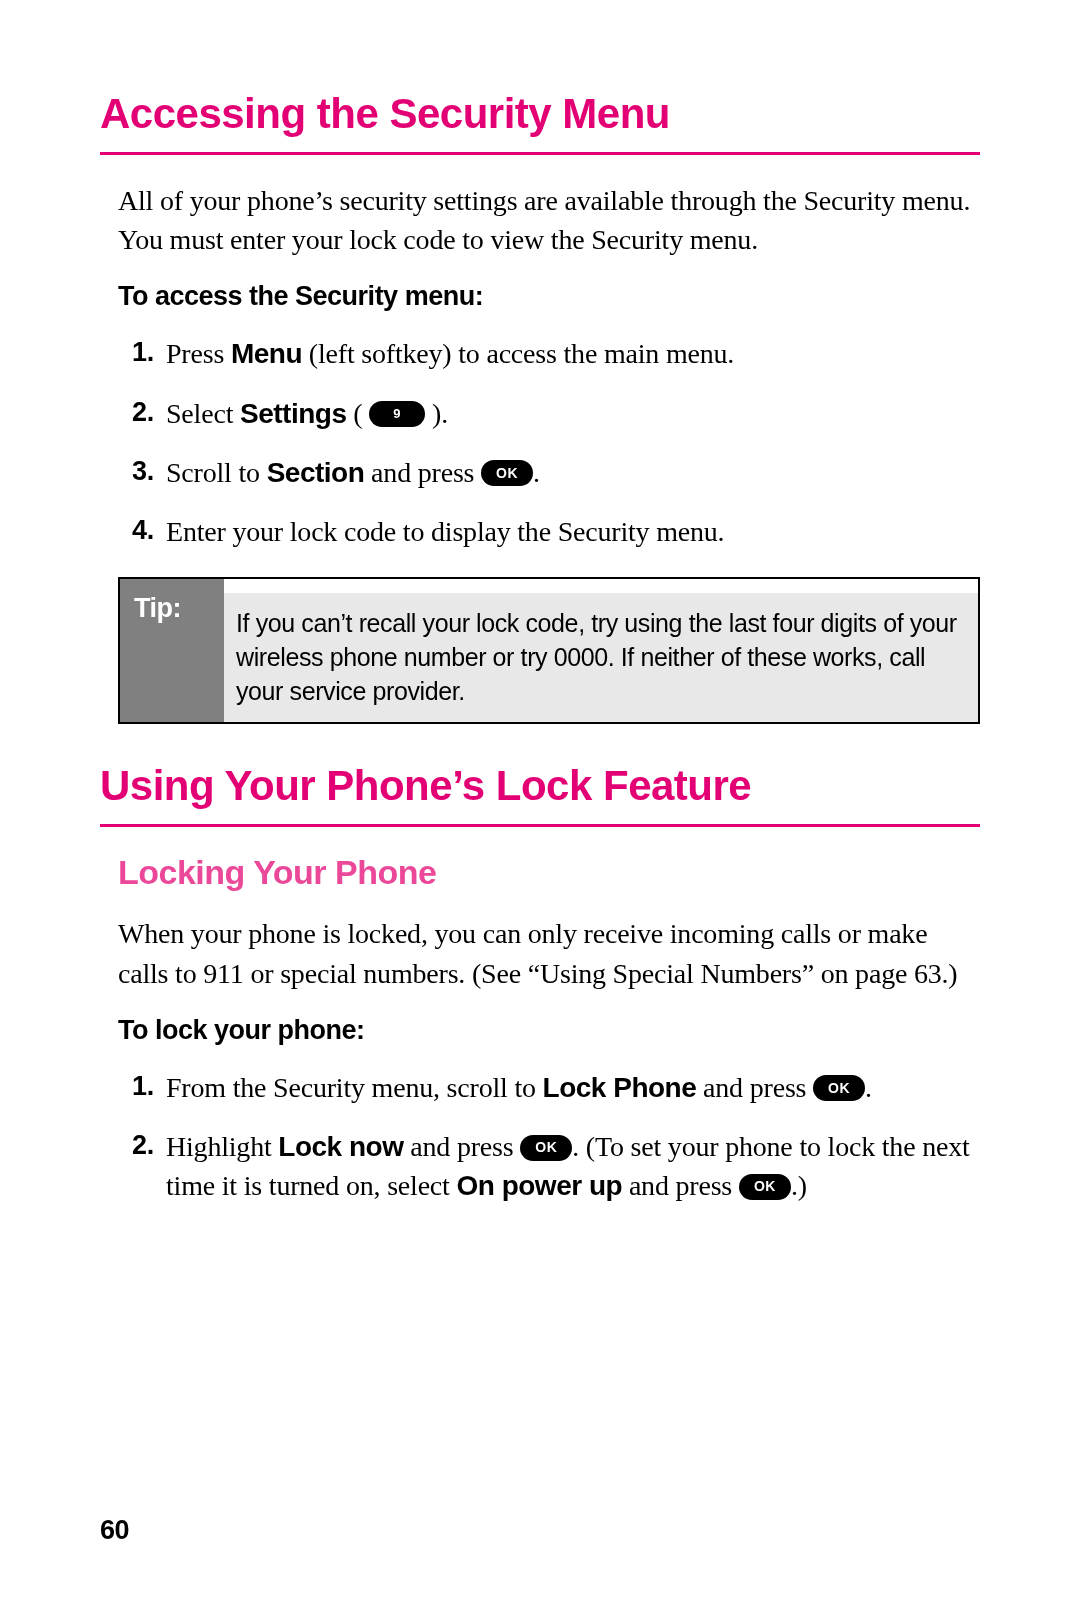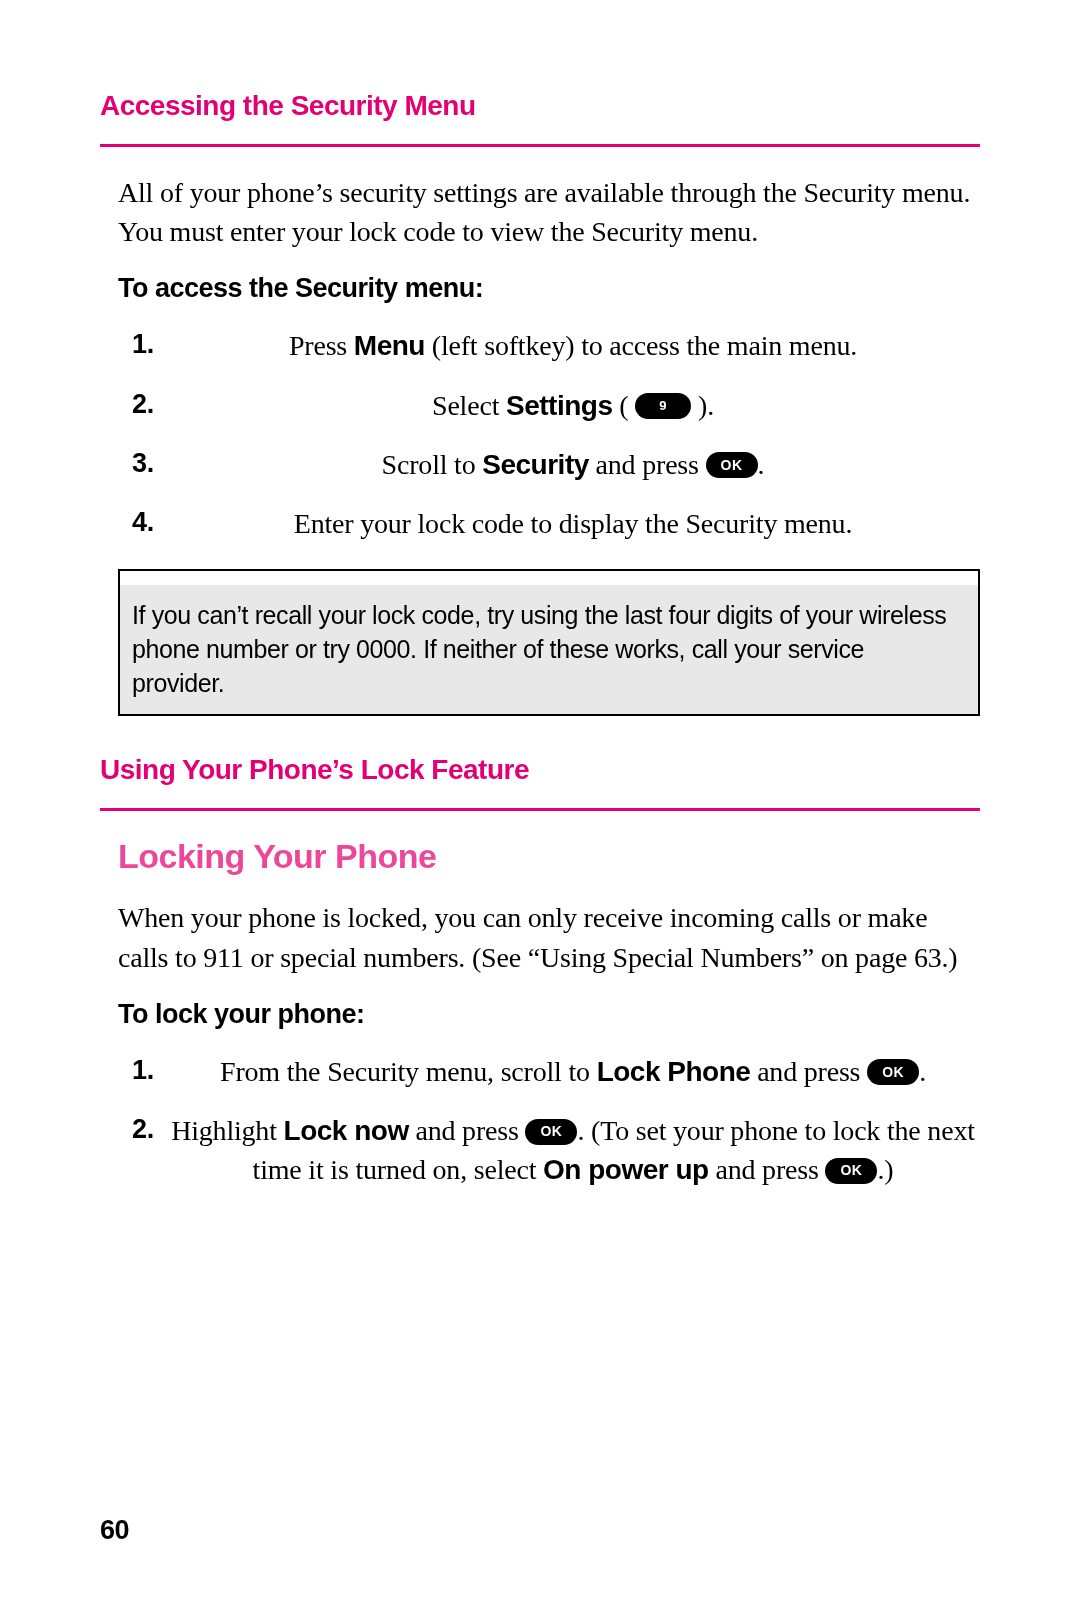--- a/index.html
+++ b/index.html
@@ -10,24 +10,24 @@
     font-family: Georgia, 'Times New Roman', serif;
     font-size: 28px;
     color: #000;
     position: relative;
     padding: 90px 100px 70px 100px;
     letter-spacing: -0.2px;
   }
   h1.section-title {
     font-family: 'Helvetica Neue', Helvetica, Arial, sans-serif;
     font-weight: 700;
-    font-size: 28px;
+    font-size: 42px;
     color: #e20074;
     border-bottom: 3px solid #e20074;
-    padding-bottom: 22px;
+    padding-bottom: 14px;
     margin-bottom: 26px;
     letter-spacing: -0.5px;
   }
   h2.sub-title {
     font-family: 'Helvetica Neue', Helvetica, Arial, sans-serif;
     font-weight: 700;
     font-size: 34px;
     color: #ec4899;
     margin: 26px 0 22px 18px;
     letter-spacing: -0.5px;
@@ -53,21 +53,21 @@
     line-height: 1.4;
   }
   ol li .num {
     font-family: 'Helvetica Neue', Helvetica, Arial, sans-serif;
     font-weight: 700;
     width: 48px;
     flex-shrink: 0;
     padding-left: 14px;
     font-size: 27px;
   }
-  ol li .txt { flex: 1; text-align: center; }
+  ol li .txt { flex: 1; }
   .bold-sans {
     font-family: 'Helvetica Neue', Helvetica, Arial, sans-serif;
     font-weight: 700;
     letter-spacing: -0.5px;
   }
   .key {
     display: inline-flex;
     align-items: center;
     justify-content: center;
     background: #000;
@@ -146,30 +146,31 @@
   </li>
   <li>
     <span class="num">2.</span>
     <span class="txt">
       <span>Select </span><span class="bold-sans">Settings</span><span> ( </span><span class="key num9">9</span><span> ).</span>
     </span>
   </li>
   <li>
     <span class="num">3.</span>
     <span class="txt">
-      <span>Scroll to </span><span class="bold-sans">Security</span><span> and press </span><span class="key">OK</span><span>.</span>
+      <span>Scroll to </span><span class="bold-sans">Section</span><span> and press </span><span class="key">OK</span><span>.</span>
     </span>
   </li>
   <li>
     <span class="num">4.</span>
     <span class="txt">Enter your lock code to display the Security menu.</span>
   </li>
 </ol>
 
 <div class="tip-box">
+  <div class="tip-label">Tip:</div>
   <div class="tip-body">If you can’t recall your lock code, try using the last four digits of your wireless phone number or try 0000. If neither of these works, call your service provider.</div>
 </div>
 
 <h1 id="second-section" class="section-title">Using Your Phone’s Lock Feature</h1>
 
 <h2 class="sub-title">Locking Your Phone</h2>
 
 <p class="body">When your phone is locked, you can only receive incoming calls or make calls to 911 or special numbers. (See “Using Special Numbers” on page 63.)</p>
 
 <p class="step-head">To lock your phone:</p>

